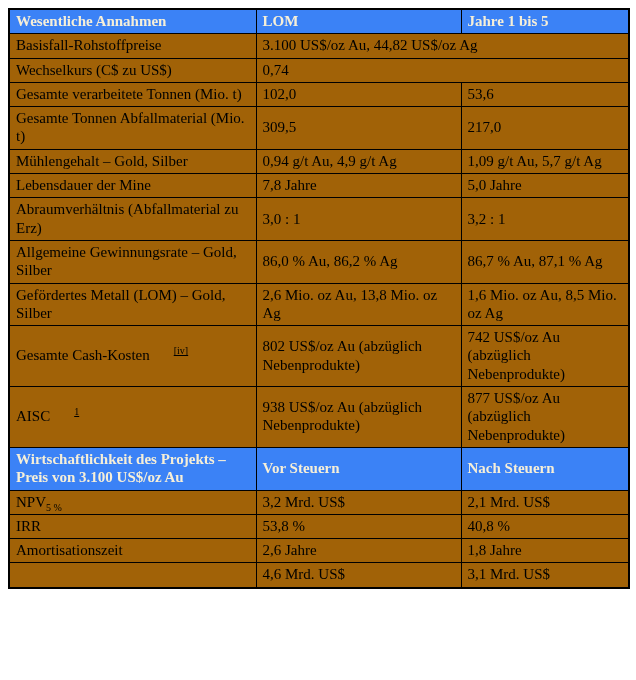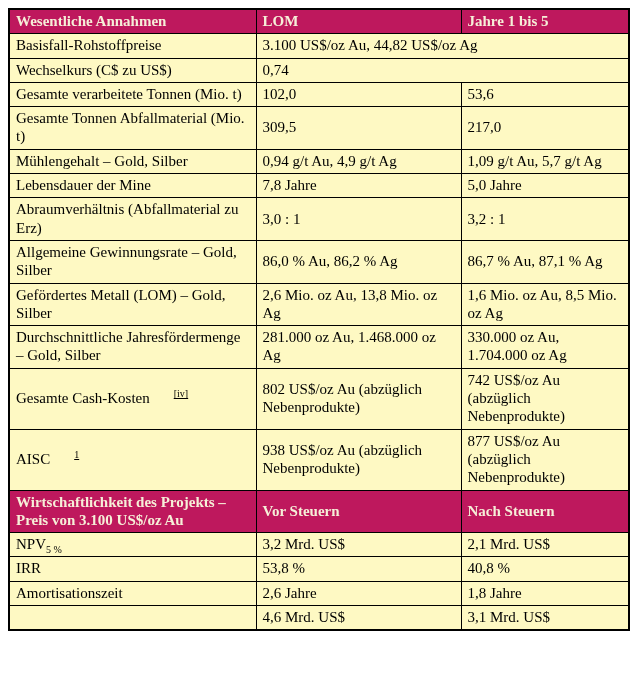--- a/index.html
+++ b/index.html
@@ -28,26 +28,26 @@
   .data-table th, .data-table td {
     border: 1px solid #000000;
     padding: 2px 6px 3px 6px;
     font-size: 15px;
     line-height: 1.22;
     text-align: left;
     vertical-align: middle;
     overflow: hidden;
   }
   .data-table th {
-    background: #be185d;
+    background: #3b82f6;
     color: #f6efd8;
     font-weight: bold;
   }
   .data-table td {
-    background: #fef9c3;
+    background: #a16207;
     color: #000000;
     font-weight: normal;
   }
   sup.fn {
     font-size: 10px;
     line-height: 0;
     text-decoration: underline;
     vertical-align: super;
     padding-left: 24px;
   }
@@ -110,25 +110,20 @@
           <td><span>Allgemeine Gewinnungsrate – Gold, Silber</span></td>
           <td>86,0 % Au, 86,2 % Ag</td>
           <td>86,7 % Au, 87,1 % Ag</td>
         </tr>
         <tr>
           <td><span>Gefördertes Metall (LOM) – Gold, Silber</span></td>
           <td>2,6 Mio. oz Au, 13,8 Mio. oz Ag</td>
           <td>1,6 Mio. oz Au, 8,5 Mio. oz Ag</td>
         </tr>
         <tr>
-          <td><span>Durchschnittliche Jahresfördermenge – Gold, Silber</span></td>
-          <td>281.000 oz Au, 1.468.000 oz Ag</td>
-          <td>330.000 oz Au, 1.704.000 oz Ag</td>
-        </tr>
-        <tr>
           <td><span>Gesamte Cash-Kosten</span><sup class="fn">[iv]</sup></td>
           <td>802 US$/oz Au (abzüglich Nebenprodukte)</td>
           <td>742 US$/oz Au (abzüglich Nebenprodukte)</td>
         </tr>
         <tr>
           <td><span>AISC</span><sup class="fn">1</sup></td>
           <td>938 US$/oz Au (abzüglich Nebenprodukte)</td>
           <td>877 US$/oz Au (abzüglich Nebenprodukte)</td>
         </tr>
         <tr>

